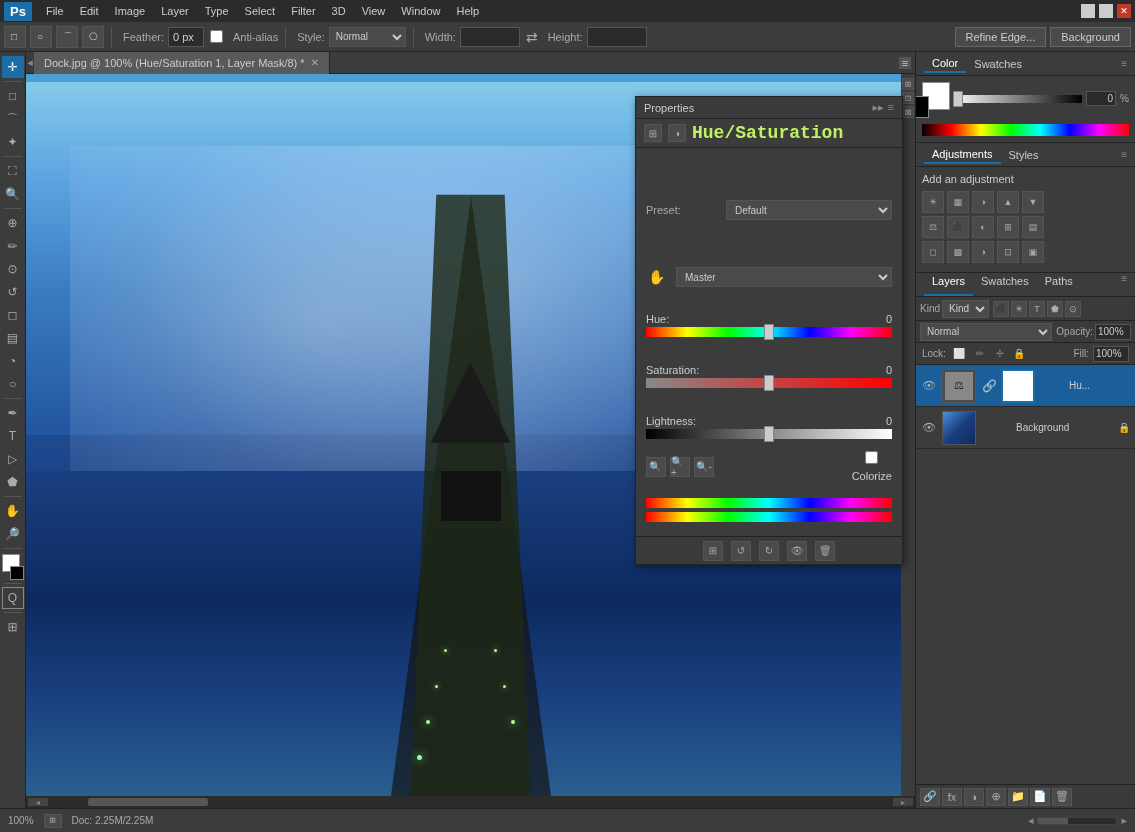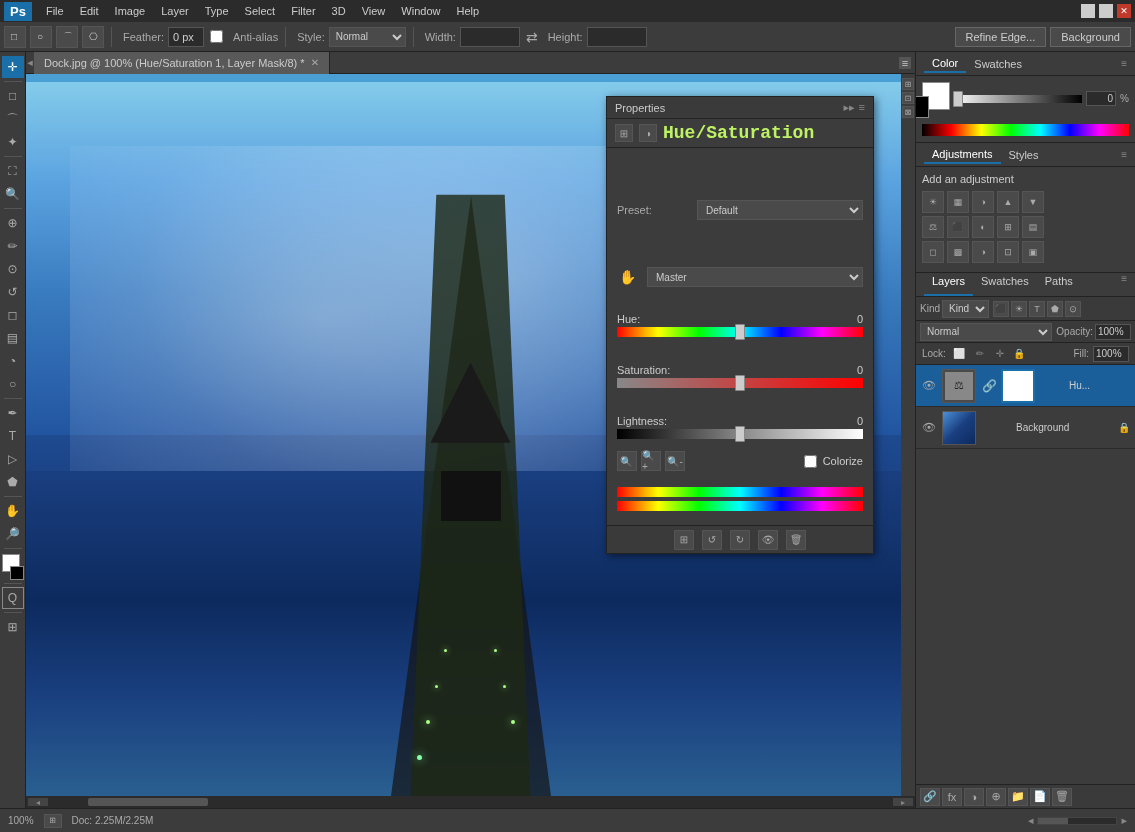--- a/index.html
+++ b/index.html
@@ -92,21 +92,21 @@
     .layer-mask-thumb { width: 34px; height: 34px; border: 1px solid #555; margin: 0 2px; background: #000; flex-shrink: 0; display: flex; align-items: center; justify-content: center; }
     .layer-chain { color: #888; font-size: 12px; margin: 0 2px; }
     .layer-info { flex: 1; overflow: hidden; }
     .layer-name { color: #ccc; font-size: 10px; white-space: nowrap; overflow: hidden; text-overflow: ellipsis; margin-left: 32px; }
 
     
     .layers-footer { display: flex; align-items: center; padding: 2px 4px; background: #3a3a3a; height: 24px; border-top: 1px solid #222; gap: 2px; }
     .layers-footer-btn { width: 20px; height: 18px; display: flex; align-items: center; justify-content: center; cursor: pointer; color: #aaa; font-size: 11px; background: #4a4a4a; border: 1px solid #555; }
 
     
-    #properties-panel { position: absolute; top: 22px; left: 580px; width: 268px; background: #3c3c3c; border: 1px solid #222; z-index: 100; box-shadow: 2px 2px 8px rgba(0,0,0,0.5); }
+    #properties-panel { position: absolute; top: 22px; left: 609px; width: 268px; background: #3c3c3c; border: 1px solid #222; z-index: 100; box-shadow: 2px 2px 8px rgba(0,0,0,0.5); }
     .prop-header { background: #3a3a3a; height: 22px; display: flex; align-items: center; padding: 0 8px; border-bottom: 1px solid #222; }
     .prop-title { color: #ccc; font-size: 11px; }
     .prop-controls { margin-left: auto; display: flex; gap: 4px; color: #888; font-size: 11px; }
     .prop-sub-header { display: flex; align-items: center; padding: 4px 8px; gap: 6px; border-bottom: 1px solid #222; }
     .prop-icon-btn { width: 18px; height: 18px; display: flex; align-items: center; justify-content: center; background: #4a4a4a; border: 1px solid #555; cursor: pointer; color: #aaa; font-size: 10px; }
     .prop-panel-title { color: #bef264; font-size: 18px; font-weight: bold; font-family: Liberation Mono, monospace; }
     .prop-body { padding: 6px 10px; }
     .prop-row { display: flex; align-items: center; margin-bottom: 8px; margin-top: 46px; }
     .prop-label { color: #aaa; font-size: 11px; width: 80px; }
     .prop-select { flex: 1; background: #4a4a4a; border: 1px solid #555; color: #ccc; height: 20px; font-size: 10px; padding: 0 4px; }
@@ -114,21 +114,21 @@
     .prop-slider-label-row { display: flex; align-items: center; justify-content: space-between; margin-bottom: 2px; }
     .prop-slider-label { color: #ccc; font-size: 11px; }
     .prop-slider-val { color: #ccc; font-size: 11px; }
     .prop-slider { width: 100%; height: 10px; appearance: none; -webkit-appearance: none; border-radius: 0; cursor: pointer; }
     .prop-slider.hue-slider { background: linear-gradient(to right, #f00, #ff0, #0f0, #0ff, #00f, #f0f, #f00); }
     .prop-slider.sat-slider { background: linear-gradient(to right, #888, #f00); }
     .prop-slider.light-slider { background: linear-gradient(to right, #000, #888, #fff); }
     input[type=range]::-webkit-slider-thumb { -webkit-appearance: none; width: 10px; height: 16px; background: #ccc; border: 1px solid #888; cursor: pointer; border-radius: 1px; }
     .prop-eyedroppers { display: flex; gap: 4px; margin-bottom: 8px; align-items: center; }
     .eye-btn { width: 20px; height: 20px; display: flex; align-items: center; justify-content: center; background: #4a4a4a; border: 1px solid #555; cursor: pointer; color: #aaa; font-size: 10px; }
-    .colorize-row { display: flex; align-items: center; gap: 6px; margin-bottom: 8px; }
+    .colorize-row { display: flex; align-items: center; gap: 6px; margin-bottom: 8px; flex-direction: column; }
     .colorize-cb { cursor: pointer; }
     .colorize-label { color: #ccc; font-size: 11px; }
     .preview-bars { display: flex; flex-direction: column; gap: 4px; margin-bottom: 8px; }
     .preview-bar-before { height: 10px; width: 100%; background: linear-gradient(to right, #f00, #ff0, #0f0, #0ff, #00f, #f0f, #f00); }
     .preview-bar-after { height: 10px; width: 100%; background: linear-gradient(to right, #f00, #ff0, #0f0, #0ff, #00f, #f0f, #f00); }
     .prop-footer { display: flex; align-items: center; justify-content: center; padding: 4px 8px; gap: 8px; border-top: 1px solid #222; background: #3a3a3a; height: 28px; }
     .prop-foot-btn { width: 20px; height: 20px; display: flex; align-items: center; justify-content: center; background: #4a4a4a; border: 1px solid #555; cursor: pointer; color: #aaa; font-size: 10px; }
 
     
     #right-panel-scroll { display: flex; flex-direction: column; height: 100%; overflow: hidden; }

